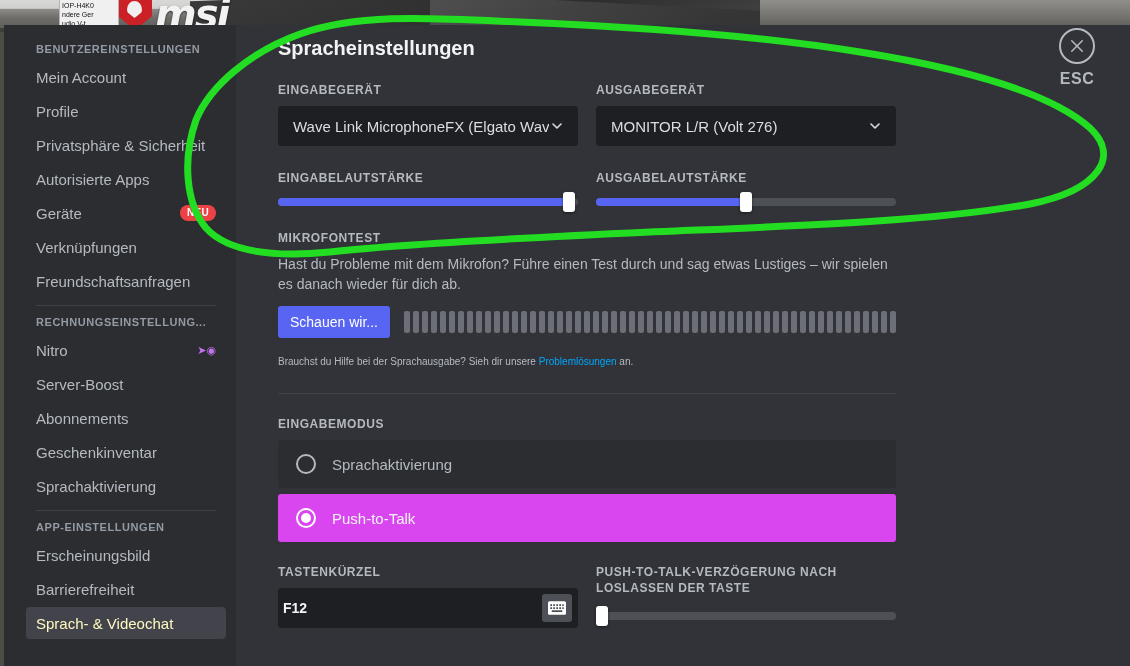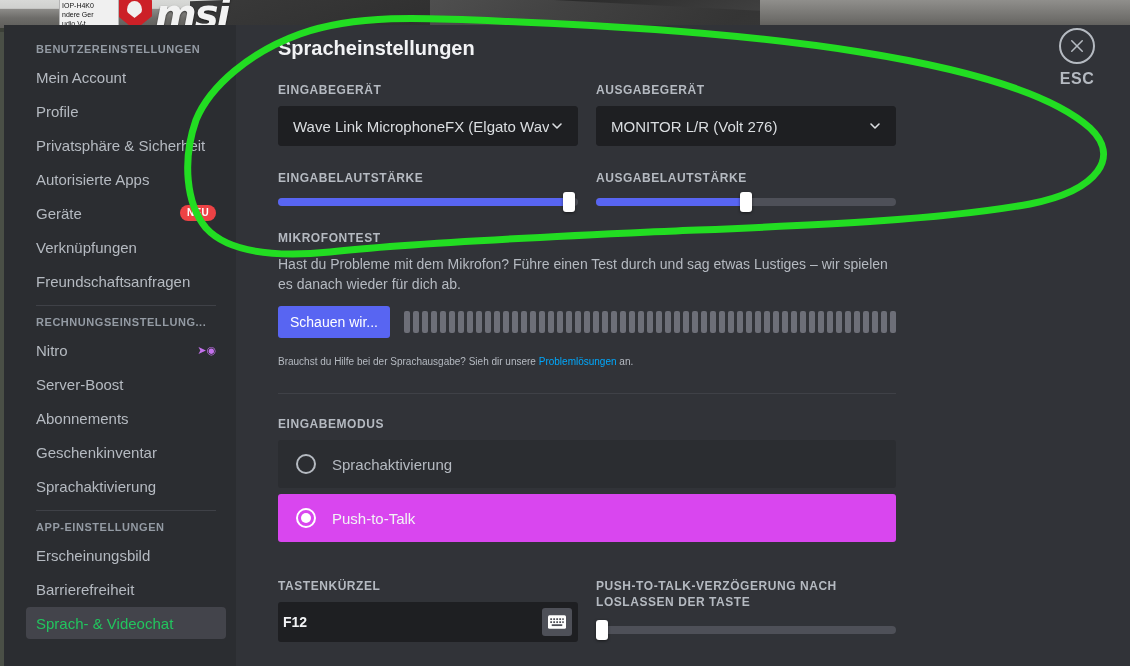--- a/index.html
+++ b/index.html
@@ -97,21 +97,21 @@
   }
   .side-item {
     display: flex; align-items: center; justify-content: space-between;
     height: 32px; margin-bottom: 2px;
     padding: 0 10px;
     border-radius: 4px;
     font-size: 15px; color: #b5bac1;
     cursor: pointer;
     white-space: nowrap;
   }
-  .side-item.active { background: #43444b; color: #22c55e; font-weight: normal; }
+  .side-item.active { background: #43444b; color: #fef9c3; font-weight: normal; }
   .badge-new {
     background: #ed4245; color: #fff;
     font-size: 10px; font-weight: bold; letter-spacing: .3px;
     border-radius: 8px; padding: 2px 7px 3px;
   }
   .nitro-icon { color: #c471ed; font-size: 13px; }
   .side-sep {
     height: 1px; background: #3f4147;
     margin: 8px 10px 4px 10px;
   }
@@ -438,21 +438,21 @@
               <span class="radio-mark"></span>
               <span>Sprachaktivierung</span>
             </div>
             <div class="radio-row selected">
               <span class="radio-mark"></span>
               <span>Push-to-Talk</span>
             </div>
           </div>
       </div>
 
-      <div class="row2" style="margin-top:36px">
+      <div class="row2" style="margin-top:22px">
         <div class="col">
           <div class="label">TASTENKÜRZEL</div>
           <div class="keybind">
             <span>F12</span>
             <span class="kb-btn">
               <svg width="18" height="14" viewBox="0 0 24 18" fill="#ffffff">
                   <rect x="0" y="0" width="24" height="18" rx="2"></rect>
                   <g fill="#4e5058">
                     <rect x="3" y="4" width="2.4" height="2.4"></rect>
                     <rect x="7" y="4" width="2.4" height="2.4"></rect>

